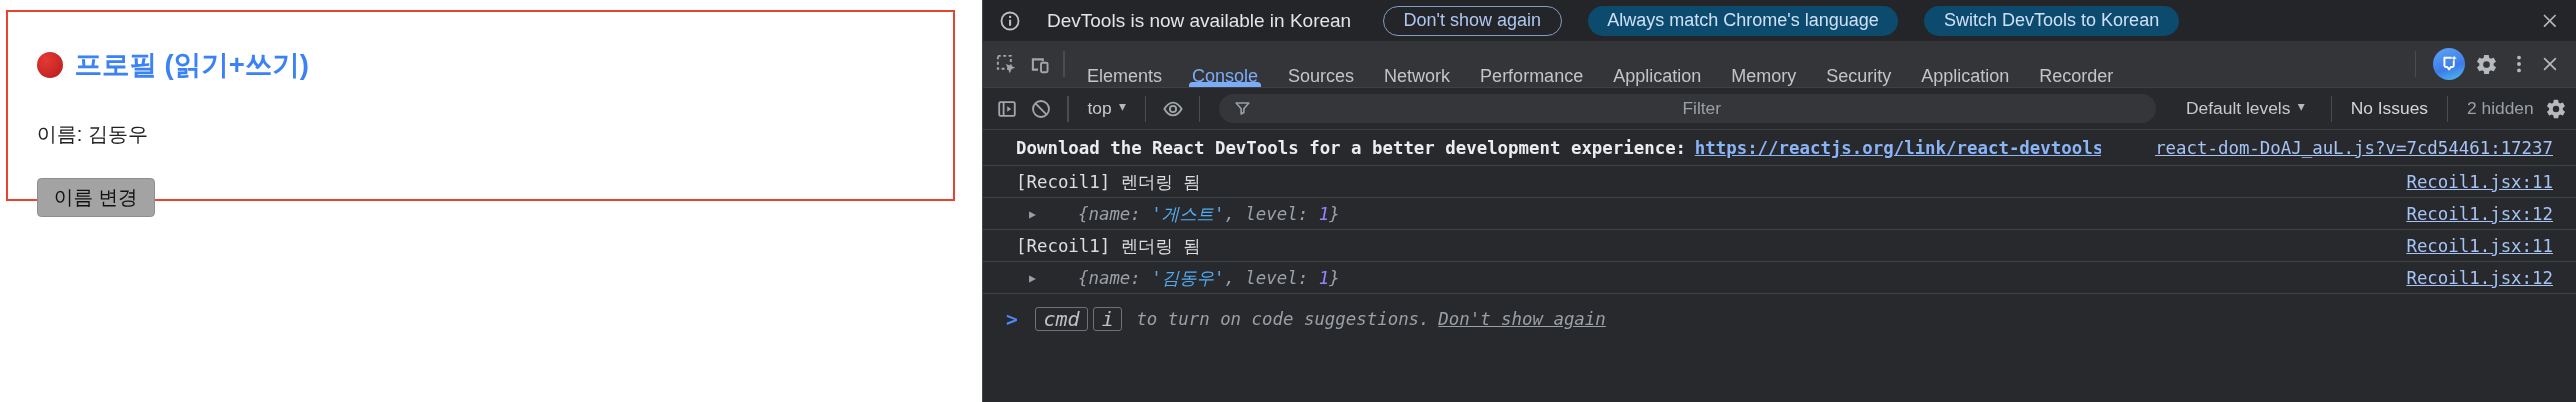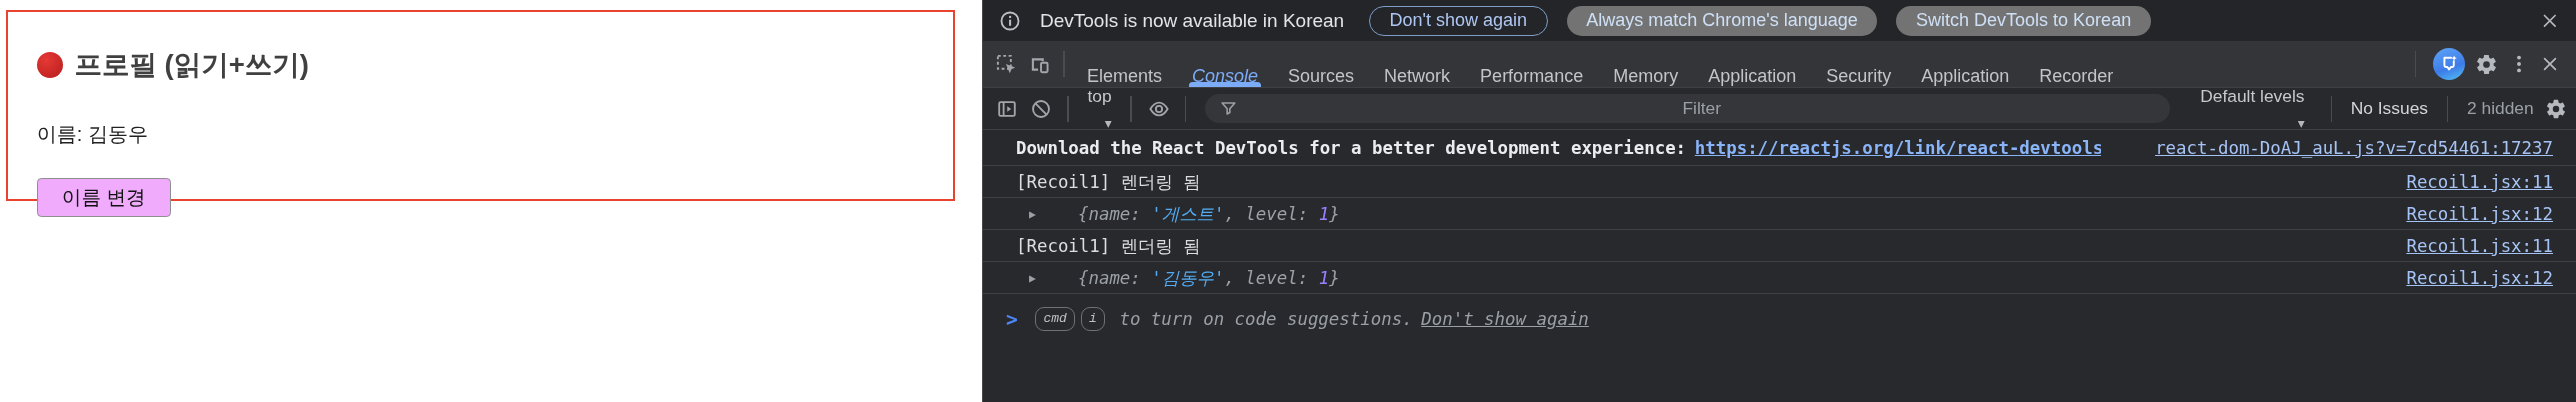--- a/index.html
+++ b/index.html
@@ -7,85 +7,85 @@
   body { font-family: "Liberation Sans", sans-serif; }
 
   .stage { position:relative; width:2576px; height:403px; display:flex; background:#fff; overflow:hidden; }
 
   
   .page { width:982px; height:403px; background:#fff; flex:none; }
   .profile-box {
     margin:10px 0 0 5.8px; width:949px; height:191px;
     border:2.2px solid #E8432E; padding:22px 29px;
   }
-  .profile-title { display:flex; align-items:center; font-size:27.5px; font-weight:bold; color:#404040; margin-top:13px; }
+  .profile-title { display:flex; align-items:center; font-size:27.5px; font-weight:bold; color:#3b82f6; margin-top:13px; }
   .red-dot {
     width:26px; height:26px; border-radius:50%;
     background: radial-gradient(circle at 35% 30%, #E53935, #B71C1C);
     display:inline-block; margin-right:11.6px; flex:none;
   }
   .profile-name { margin-top:38px; font-size:20px; color:#222; }
   .page-btn {
     margin-top:30px; font-size:19.6px; color:#111;
-    background:#f0abfc; border:1.4px solid #8E8E8E; border-radius:4.3px;
-    padding:5px 24px; cursor:pointer; font-family:"Liberation Sans",sans-serif;
+    background:#a3a3a3; border:1.4px solid #8E8E8E; border-radius:4.3px;
+    padding:5px 16px; cursor:pointer; font-family:"Liberation Sans",sans-serif;
   }
 
   
   .devtools { flex:1; display:flex; flex-direction:column; background:#28292C; border-left:1.4px solid #47484B; min-width:0; }
 
   
   .notif {
     height:41px; flex:none; background:#242528; display:flex; align-items:center;
-    padding:0 16px; color:#E2E4E7; font-size:19px; gap:19px;
+    padding:0 16px; color:#E2E4E7; font-size:19px; gap:26px;
   }
   .info-icon { width:22px; height:22px; flex:none; color:#BDC1C6; }
   .info-icon svg { width:100%; height:100%; display:block; }
   .notif-msg { white-space:nowrap; margin-right:5.8px; }
   .pill {
     height:30px; border-radius:724px; font-size:18px; font-weight:500;
     padding:0 19.6px; white-space:nowrap; cursor:pointer; flex:none;
     font-family:"Liberation Sans",sans-serif; line-height:27px;
   }
   .pill.outline { background:transparent; border:1.4px solid #7D9EC9; color:#AEC6F2; }
-  .pill.filled  { background:#737373; border:none; color:#CFE0F6; }
+  .pill.filled  { background:#0c4a6e; border:none; color:#CFE0F6; }
   .notif-spacer { flex:1; }
   .icon-btn { background:none; border:none; color:#B6B9BD; cursor:pointer; display:flex; align-items:center; justify-content:center; flex:none; }
   .icon-btn svg { display:block; }
 
   
   .tabbar {
     height:47px; flex:none; background:#343539; display:flex; align-items:center;
     padding:0 7.2px; color:#C2C5C8; font-size:18px; border-bottom:1.4px solid #3E4043;
   }
   .tool-icon { width:33px; height:33px; color:#A2A6AA; }
   .tool-icon svg { width:23px; height:23px; margin:5px; display:block; }
   .vdiv { width:1.4px; height:26px; background:#4A4C50; margin:0 7.2px; flex:none; }
   .tab { position:relative; height:46px; line-height:46px; padding:12px 15px; white-space:nowrap; cursor:pointer; flex:none; }
-  .tab.active { color:#7CACF8;font-style:italic; }
+  .tab.active { color:#7CACF8; }
   .tab.active::after {
     content:""; position:absolute; left:11.6px; right:11.6px; bottom:0; height:5px;
     background:#7CACF8; border-radius:3.6px 3.6px 0 0;
   }
   .tabbar-right { margin-left:auto; display:flex; align-items:center; gap:10px; padding-right:8.7px; }
   .ai-badge {
     width:32px; height:32px; border-radius:50%; flex:none; cursor:pointer;
     background:linear-gradient(160deg,#5FA4F7 0%,#3D7CE8 60%,#55C0F0 100%);
     display:flex; align-items:center; justify-content:center;
   }
   .ai-badge svg { width:22px; height:22px; display:block; }
 
   
   .ctoolbar {
     height:42px; flex:none; background:#28292C; border-bottom:1.4px solid #3E4043;
     display:flex; align-items:center; padding:0 8.7px; gap:4.3px; color:#BEC1C4; font-size:17.4px;
   }
   .ctoolbar .tool-icon { width:30px; height:30px; }
   .ctoolbar .tool-icon svg { width:22px; height:22px; margin:4.3px; }
-  .dd { display:flex; align-items:flex-end; gap:7.2px; padding:0 7.2px; white-space:nowrap; cursor:pointer; color:#C6C9CC;flex-direction:column; }
+  .dd { display:flex; align-items:flex-start; gap:7.2px; padding:0 7.2px; white-space:nowrap; cursor:pointer; color:#C6C9CC; }
   .dd .arrow { font-size:13.8px; color:#B5B8BB; }
   .filter-pill {
     flex:1; min-width:0; height:29px; background:#35363A; border-radius:724px;
     display:flex; align-items:center; padding:0 14.5px; gap:10px; margin:0 19px 0 7.2px;
   }
   .filter-pill svg { width:19px; height:19px; flex:none; color:#9AA0A6; }
   .filter-input {
     background:transparent; border:none; outline:none; color:#E8EAED;
     font-size:17.4px; width:100%; font-family:"Liberation Sans",sans-serif;text-align:center;
   }
@@ -108,22 +108,22 @@
   .src { color:#A6C3F6; text-decoration:underline; margin-left:22px; flex:none; cursor:pointer; }
   .tri { color:#9AA0A6; font-size:11.6px; margin-right:10px; flex:none; cursor:pointer; }
   .preview { font-style:italic; color:#9CA1A7; }
   .preview span { white-space:pre; }
   .tok-str { color:#53ACF3; }
   .tok-num { color:#9980FF; }
 
   .prompt { display:flex; align-items:center; margin-top:10px; padding:0 23px; height:30px; color:#9AA0A6; font-style:italic; }
   .chev { color:#4C88F8; font-style:normal; font-weight:bold; font-size:19.6px; margin-right:17.4px; flex:none; cursor:text; }
   .kbd {
-    border:1.4px solid #6E7276; border-radius:9px; padding:0 7.2px; margin-right:5.8px;
-    color:#BDC1C6; font-size:13px; line-height:22px; flex:none;font-family:Liberation Mono, monospace;
+    border:1.4px solid #6E7276; border-radius:3px; padding:0 7.2px; margin-right:5.8px;
+    color:#BDC1C6; font-size:20px; line-height:22px; flex:none;
   }
   .hint { margin-left:8.7px; }
   .hint-link { color:#9AA0A6; text-decoration:underline; margin-left:8.7px; cursor:pointer; }
 </style>
 </head>
 <body>
 
 <div class="stage">
 
   <section class="page">
@@ -172,22 +172,22 @@
             <rect x="13.6" y="10.2" width="6.8" height="9.8" rx="1.2" fill="none" stroke="currentColor" stroke-width="2"></rect>
           </svg>
       </span>
       <span class="vdiv"></span>
 
       <span class="tab">Elements</span>
       <span class="tab active">Console</span>
       <span class="tab">Sources</span>
       <span class="tab">Network</span>
       <span class="tab">Performance</span>
+      <span class="tab">Application</span>
       <span class="tab">Memory</span>
-      <span class="tab">Application</span>
       <span class="tab">Security</span>
       <span class="tab">Application</span>
       <span class="tab">Recorder</span>
 
       <span class="tabbar-right">
         <span class="vdiv"></span>
         <span class="ai-badge">
           <svg viewBox="0 0 24 24">
               <path d="M7 5.2 h7.2 M17.2 9 v4.6 a1.6 1.6 0 0 1 -1.6 1.6 h-1.4 l-2.1 2.7 -2.1 -2.7 H8.6 A1.6 1.6 0 0 1 7 13.6 V5.2" fill="none" stroke="#fff" stroke-width="2.1" stroke-linecap="round" stroke-linejoin="round"></path>
               <path d="M17.6 2.6 l.9 2.1 2.1.9 -2.1.9 -.9 2.1 -.9 -2.1 -2.1 -.9 2.1 -.9 Z" fill="#fff"></path>

